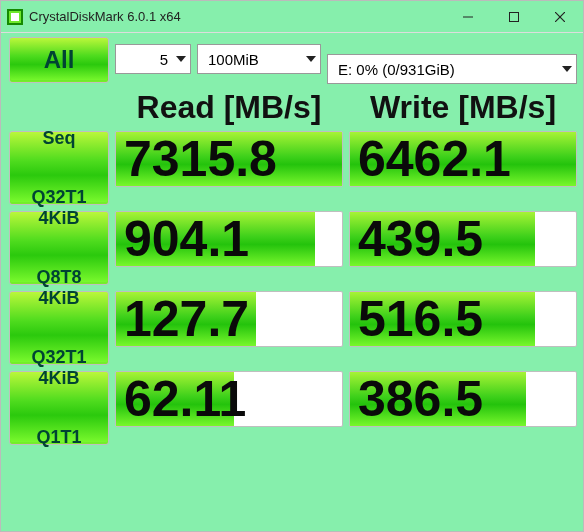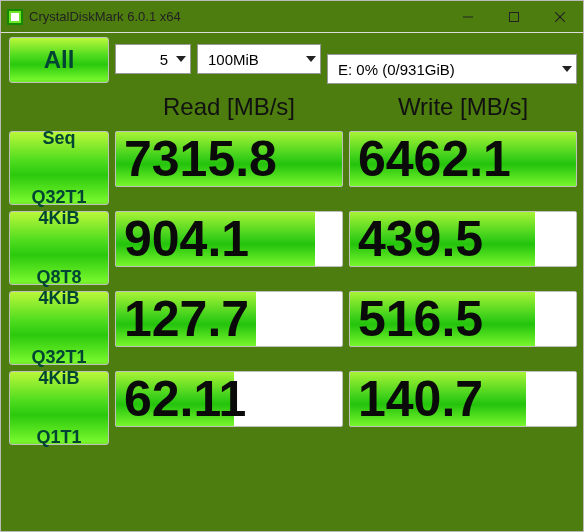--- a/index.html
+++ b/index.html
@@ -1,16 +1,16 @@
 <!DOCTYPE html>
 <html><head>
 <meta charset="utf-8">
 <style>
   html,body{margin:0;padding:0;font-family:"Segoe UI","Microsoft YaHei",sans-serif;background:#fff;}
-  .window{width:584px;height:532px;border:1px solid #bbb;box-sizing:border-box;background:#4d7c0f;position:relative;}
+  .window{width:584px;height:532px;border:1px solid #bbb;box-sizing:border-box;background:#86efac;position:relative;}
   
   .titlebar{height:32px;display:flex;align-items:center;justify-content:space-between;padding:0 0 0 6px;border-bottom:1px solid #ddd;box-sizing:border-box;}
   .titlebar-left{display:flex;align-items:center;gap:6px;}
   .app-icon{width:16px;height:16px;}
   .app-title{font-size:13px;color:#222;}
   .titlebar-right{display:flex;}
   .tb-btn{width:46px;height:31px;display:flex;align-items:center;justify-content:center;font-size:12px;color:#222;}
   
   .menubar{height:26px;display:flex;align-items:center;gap:4px;padding-left:6px;font-size:13px;color:#222;border-bottom:1px solid #eee;box-sizing:border-box;}
   .menuitem{padding:2px 6px;}
@@ -32,21 +32,21 @@
   
   .controls{grid-column:2/4;display:flex;gap:6px;align-items:center;height:44px;}
   .sel{height:28px;border:1px solid #999;background:#fff;font-size:15px;display:flex;align-items:center;justify-content:space-between;padding:0 4px 0 10px;gap:8px;}
   .sel .caret{width:0;height:0;border-left:5px solid transparent;border-right:5px solid transparent;border-top:6px solid #222;}
   .sel.runs{width:60px;justify-content:flex-end;}
   .sel.runs .val{text-align:right;}
   .sel.size{width:108px;}
   .sel.drive{flex:1;margin-top:20px;}
   
   .hdrrow{grid-column:2/4;display:grid;grid-template-columns:228px 228px;gap:6px;}
-  .hdrcell{display:flex;align-items:center;justify-content:center;font-weight:400;font-size:24px;height:36px;color:#111;}
+  .hdrcell{display:flex;align-items:center;justify-content:center;font-weight:700;font-size:32px;height:36px;color:#111;}
   
   .val-cell{
     height:56px;border:1px solid #bfbfbf;border-radius:2px;display:flex;align-items:center;justify-content:flex-start;
     font-size:50px;font-weight:700;color:#0a0a0a;padding-left:8px;box-sizing:border-box;position:relative;background:#fff;
   }
   .val-cell .bar{position:absolute;left:0;top:0;bottom:0;background:linear-gradient(#a7f335 0%,#3fd11b 45%,#24c30c 60%,#78f72d 100%);z-index:0;}
   .val-cell .num{position:relative;z-index:1;}
   
   .testrow{display:contents;}
 </style>
@@ -161,19 +161,19 @@
         <div class="gbtn test">
           <span class="l1">4KiB</span>
           <span class="l2">Q1T1</span>
         </div>
         <div class="val-cell">
           <div class="bar" style="width:52%"></div>
           <span class="num">62.11</span>
         </div>
         <div class="val-cell">
           <div class="bar" style="width:78%"></div>
-          <span class="num">140.7</span>
+          <span class="num">386.5</span>
         </div>
       </div>
 
     </div>
   </div>
 </div>
 
 </body></html>

